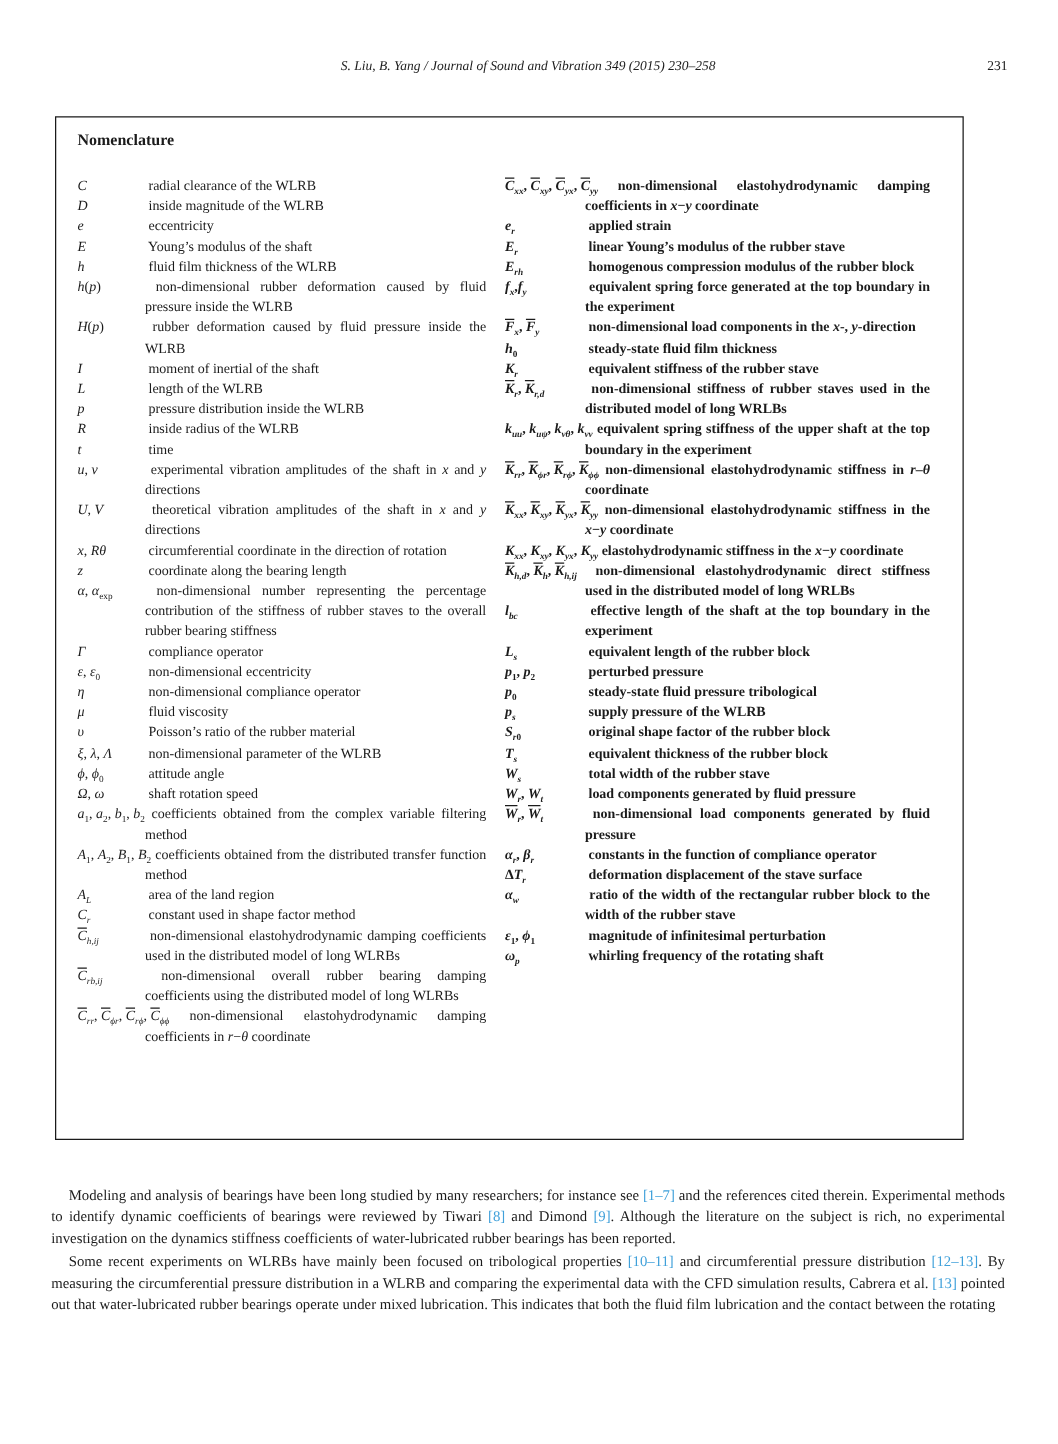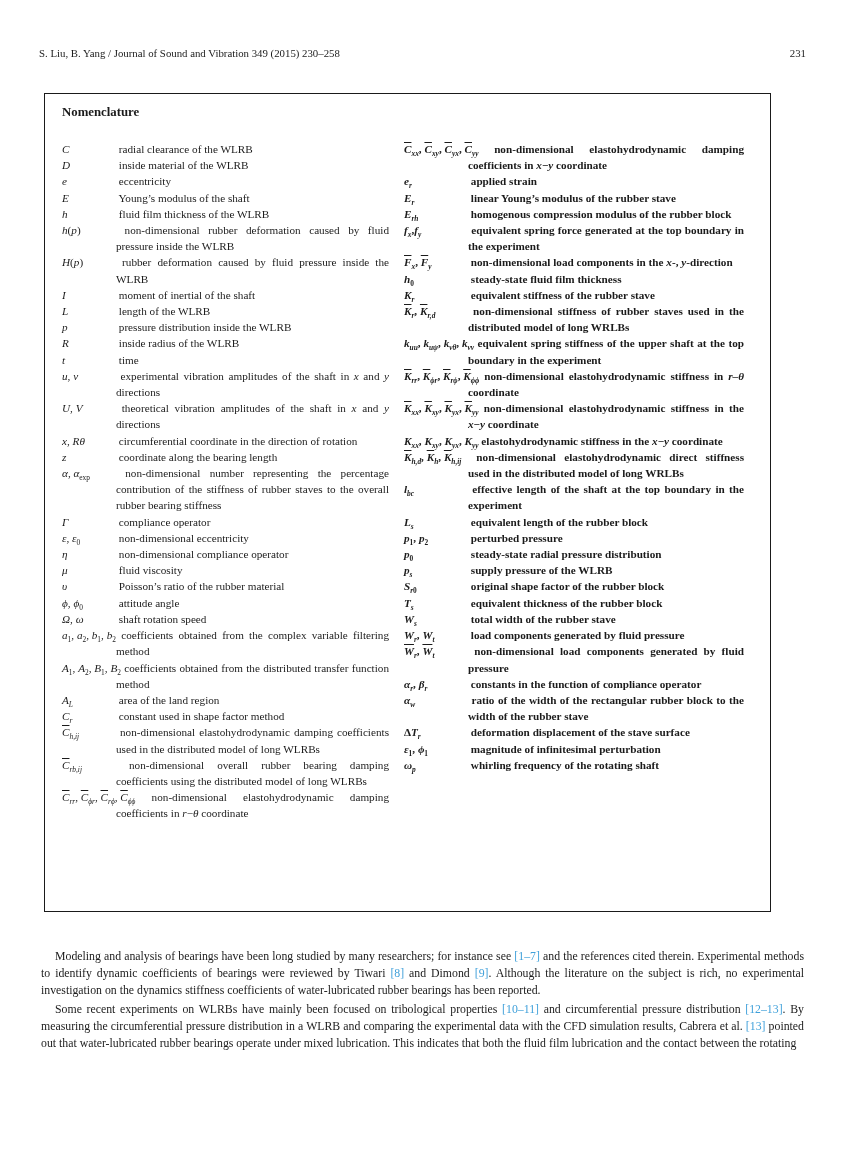--- a/index.html
+++ b/index.html
@@ -7,21 +7,21 @@
     position: relative;
     width: 846px;
     height: 1155px;
     background: #ffffff;
     overflow: hidden;
     font-family: "Liberation Serif", "DejaVu Serif", serif;
     color: #1b1b1b;
   }
   
   .running-head { position: absolute; left: 39px; top: 47px; width: 767px; height: 16px; }
-  .rh-title { font-size: 10.8px; color: #1b1b1b; }
+  .rh-title { text-align: center; font-style: italic; font-size: 10.8px; color: #1b1b1b; }
   .rh-page { position: absolute; right: 0; top: 0; font-size: 10.8px; font-style: normal; }
 
   
   .nom-box {
     position: absolute; left: 44px; top: 93px;
     width: 727px; height: 819px;
     border: 1.5px solid #1a1a1a;
     box-sizing: border-box;
     padding: 11px 16px 0 17px;
     overflow: hidden;
@@ -57,41 +57,42 @@
   <header class="running-head">
     <div class="rh-title">S. Liu, B. Yang / Journal of Sound and Vibration 349 (2015) 230–258</div>
     <div class="rh-page">231</div>
   </header>
 
   <section class="nom-box">
     <h2 class="nom-title">Nomenclature</h2>
     <div class="nom-cols">
       <div class="nom-col nom-col-left" id="nom-col-left">
           <div class="entry"><span class="sym"><i>C</i></span> <span class="def">radial clearance of the WLRB</span></div>
-          <div class="entry"><span class="sym"><i>D</i></span> <span class="def">inside material of the WLRB</span></div>
+          <div class="entry"><span class="sym"><i>D</i></span> <span class="def">inside magnitude of the WLRB</span></div>
           <div class="entry"><span class="sym"><i>e</i></span> <span class="def">eccentricity</span></div>
           <div class="entry"><span class="sym"><i>E</i></span> <span class="def">Young’s modulus of the shaft</span></div>
           <div class="entry"><span class="sym"><i>h</i></span> <span class="def">fluid film thickness of the WLRB</span></div>
           <div class="entry"><span class="sym"><i>h</i>(<i>p</i>)</span> <span class="def">non-dimensional rubber deformation caused by fluid pressure inside the WLRB</span></div>
           <div class="entry"><span class="sym"><i>H</i>(<i>p</i>)</span> <span class="def">rubber deformation caused by fluid pressure inside the WLRB</span></div>
           <div class="entry"><span class="sym"><i>I</i></span> <span class="def">moment of inertial of the shaft</span></div>
           <div class="entry"><span class="sym"><i>L</i></span> <span class="def">length of the WLRB</span></div>
           <div class="entry"><span class="sym"><i>p</i></span> <span class="def">pressure distribution inside the WLRB</span></div>
           <div class="entry"><span class="sym"><i>R</i></span> <span class="def">inside radius of the WLRB</span></div>
           <div class="entry"><span class="sym"><i>t</i></span> <span class="def">time</span></div>
           <div class="entry"><span class="sym"><i>u</i>, <i>v</i></span> <span class="def">experimental vibration amplitudes of the shaft in <i>x</i> and <i>y</i> directions</span></div>
           <div class="entry"><span class="sym"><i>U</i>, <i>V</i></span> <span class="def">theoretical vibration amplitudes of the shaft in <i>x</i> and <i>y</i> directions</span></div>
           <div class="entry"><span class="sym"><i>x</i>, <i>Rθ</i></span> <span class="def">circumferential coordinate in the direction of rotation</span></div>
           <div class="entry"><span class="sym"><i>z</i></span> <span class="def">coordinate along the bearing length</span></div>
           <div class="entry"><span class="sym"><i>α</i>, <i>α</i><sub>exp</sub></span> <span class="def">non-dimensional number representing the percentage contribution of the stiffness of rubber staves to the overall rubber bearing stiffness</span></div>
           <div class="entry"><span class="sym"><i>Γ</i></span> <span class="def">compliance operator</span></div>
           <div class="entry"><span class="sym"><i>ε</i>, <i>ε</i><sub>0</sub></span> <span class="def">non-dimensional eccentricity</span></div>
           <div class="entry"><span class="sym"><i>η</i></span> <span class="def">non-dimensional compliance operator</span></div>
           <div class="entry"><span class="sym"><i>μ</i></span> <span class="def">fluid viscosity</span></div>
           <div class="entry"><span class="sym"><i>υ</i></span> <span class="def">Poisson’s ratio of the rubber material</span></div>
+          <div class="entry"><span class="sym"><i>ξ</i>, <i>λ</i>, <i>Λ</i></span> <span class="def">non-dimensional parameter of the WLRB</span></div>
           <div class="entry"><span class="sym"><i>ϕ</i>, <i>ϕ</i><sub>0</sub></span> <span class="def">attitude angle</span></div>
           <div class="entry"><span class="sym"><i>Ω</i>, <i>ω</i></span> <span class="def">shaft rotation speed</span></div>
           <div class="entry"><span class="sym"><i>a</i><sub>1</sub>, <i>a</i><sub>2</sub>, <i>b</i><sub>1</sub>, <i>b</i><sub>2</sub></span> <span class="def">coefficients obtained from the complex variable filtering method</span></div>
           <div class="entry"><span class="sym"><i>A</i><sub>1</sub>, <i>A</i><sub>2</sub>, <i>B</i><sub>1</sub>, <i>B</i><sub>2</sub></span> <span class="def">coefficients obtained from the distributed transfer function method</span></div>
           <div class="entry"><span class="sym"><i>A<sub>L</sub></i></span> <span class="def">area of the land region</span></div>
           <div class="entry"><span class="sym"><i>C<sub>r</sub></i></span> <span class="def">constant used in shape factor method</span></div>
           <div class="entry"><span class="sym"><span class="ov"><i>C</i></span><sub><i>h,ij</i></sub></span> <span class="def">non-dimensional elastohydrodynamic damping coefficients used in the distributed model of long WLRBs</span></div>
           <div class="entry"><span class="sym"><span class="ov"><i>C</i></span><sub><i>rb,ij</i></sub></span> <span class="def">non-dimensional overall rubber bearing damping coefficients using the distributed model of long WLRBs</span></div>
           <div class="entry"><span class="sym"><span class="ov"><i>C</i></span><sub><i>rr</i></sub>, <span class="ov"><i>C</i></span><sub><i>ϕr</i></sub>, <span class="ov"><i>C</i></span><sub><i>rϕ</i></sub>, <span class="ov"><i>C</i></span><sub><i>ϕϕ</i></sub></span> <span class="def">non-dimensional elastohydrodynamic damping coefficients in <i>r</i>−<i>θ</i> coordinate</span></div>
         </div>
@@ -106,30 +107,30 @@
           <div class="entry"><span class="sym"><i>K<sub>r</sub></i></span> <span class="def">equivalent stiffness of the rubber stave</span></div>
           <div class="entry"><span class="sym"><span class="ov"><i>K</i></span><sub><i>r</i></sub>, <span class="ov"><i>K</i></span><sub><i>r,d</i></sub></span> <span class="def">non-dimensional stiffness of rubber staves used in the distributed model of long WRLBs</span></div>
           <div class="entry"><span class="sym"><i>k<sub>uu</sub></i>, <i>k<sub>uψ</sub></i>, <i>k<sub>vθ</sub></i>, <i>k<sub>vv</sub></i></span> <span class="def">equivalent spring stiffness of the upper shaft at the top boundary in the experiment</span></div>
           <div class="entry"><span class="sym"><span class="ov"><i>K</i></span><sub><i>rr</i></sub>, <span class="ov"><i>K</i></span><sub><i>ϕr</i></sub>, <span class="ov"><i>K</i></span><sub><i>rϕ</i></sub>, <span class="ov"><i>K</i></span><sub><i>ϕϕ</i></sub></span> <span class="def">non-dimensional elastohydrody­namic stiffness in <i>r</i>–<i>θ</i> coordinate</span></div>
           <div class="entry"><span class="sym"><span class="ov"><i>K</i></span><sub><i>xx</i></sub>, <span class="ov"><i>K</i></span><sub><i>xy</i></sub>, <span class="ov"><i>K</i></span><sub><i>yx</i></sub>, <span class="ov"><i>K</i></span><sub><i>yy</i></sub></span> <span class="def">non-dimensional elastohydrodynamic stiffness in the <i>x</i>−<i>y</i> coordinate</span></div>
           <div class="entry"><span class="sym"><i>K<sub>xx</sub></i>, <i>K<sub>xy</sub></i>, <i>K<sub>yx</sub></i>, <i>K<sub>yy</sub></i></span> <span class="def">elastohydrodynamic stiffness in the <i>x</i>−<i>y</i> coordinate</span></div>
           <div class="entry"><span class="sym"><span class="ov"><i>K</i></span><sub><i>h,d</i></sub>, <span class="ov"><i>K</i></span><sub><i>h</i></sub>, <span class="ov"><i>K</i></span><sub><i>h,ij</i></sub></span> <span class="def">non-dimensional elastohydrodynamic direct stiffness used in the distributed model of long WRLBs</span></div>
           <div class="entry"><span class="sym"><i>l<sub>bc</sub></i></span> <span class="def">effective length of the shaft at the top boundary in the experiment</span></div>
           <div class="entry"><span class="sym"><i>L<sub>s</sub></i></span> <span class="def">equivalent length of the rubber block</span></div>
           <div class="entry"><span class="sym"><i>p</i><sub>1</sub>, <i>p</i><sub>2</sub></span> <span class="def">perturbed pressure</span></div>
-          <div class="entry"><span class="sym"><i>p</i><sub>0</sub></span> <span class="def">steady-state radial pressure distribution</span></div>
+          <div class="entry"><span class="sym"><i>p</i><sub>0</sub></span> <span class="def">steady-state fluid pressure tribological</span></div>
           <div class="entry"><span class="sym"><i>p<sub>s</sub></i></span> <span class="def">supply pressure of the WLRB</span></div>
           <div class="entry"><span class="sym"><i>S</i><sub><i>r</i>0</sub></span> <span class="def">original shape factor of the rubber block</span></div>
           <div class="entry"><span class="sym"><i>T<sub>s</sub></i></span> <span class="def">equivalent thickness of the rubber block</span></div>
           <div class="entry"><span class="sym"><i>W<sub>s</sub></i></span> <span class="def">total width of the rubber stave</span></div>
           <div class="entry"><span class="sym"><i>W<sub>r</sub></i>, <i>W<sub>t</sub></i></span> <span class="def">load components generated by fluid pressure</span></div>
           <div class="entry"><span class="sym"><span class="ov"><i>W</i></span><sub><i>r</i></sub>, <span class="ov"><i>W</i></span><sub><i>t</i></sub></span> <span class="def">non-dimensional load components generated by fluid pressure</span></div>
           <div class="entry"><span class="sym"><i>α<sub>r</sub></i>, <i>β<sub>r</sub></i></span> <span class="def">constants in the function of compliance operator</span></div>
+          <div class="entry"><span class="sym">Δ<i>T<sub>r</sub></i></span> <span class="def">deformation displacement of the stave surface</span></div>
           <div class="entry"><span class="sym"><i>α<sub>w</sub></i></span> <span class="def">ratio of the width of the rectangular rubber block to the width of the rubber stave</span></div>
-          <div class="entry"><span class="sym">Δ<i>T<sub>r</sub></i></span> <span class="def">deformation displacement of the stave surface</span></div>
           <div class="entry"><span class="sym"><i>ε</i><sub>1</sub>, <i>ϕ</i><sub>1</sub></span> <span class="def">magnitude of infinitesimal perturbation</span></div>
           <div class="entry"><span class="sym"><i>ω<sub>p</sub></i></span> <span class="def">whirling frequency of the rotating shaft</span></div>
         </div>
     </div>
   </section>
 
   <section class="body-text" id="body-text">
       <p><span>Modeling and analysis of bearings have been long studied by many researchers; for instance see </span><span class="cite">[1–7]</span><span> and the references cited therein. Experimental methods to identify dynamic coefficients of bearings were reviewed by Tiwari </span><span class="cite">[8]</span><span> and Dimond </span><span class="cite">[9]</span><span>. Although the literature on the subject is rich, no experimental investigation on the dynamics stiffness coefficients of water-lubricated rubber bearings has been reported.</span></p>
       <p><span>Some recent experiments on WLRBs have mainly been focused on tribological properties </span><span class="cite">[10–11]</span><span> and circumferential pressure distribution </span><span class="cite">[12–13]</span><span>. By measuring the circumferential pressure distribution in a WLRB and comparing the experimental data with the CFD simulation results, Cabrera et al. </span><span class="cite">[13]</span><span> pointed out that water-lubricated rubber bearings operate under mixed lubrication. This indicates that both the fluid film lubrication and the contact between the rotating</span></p>
     </section>

